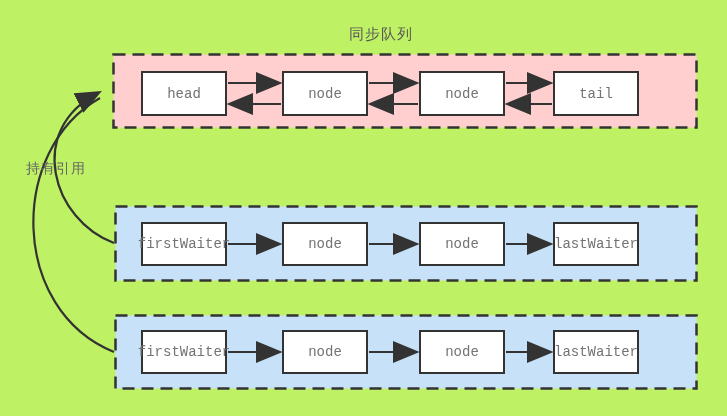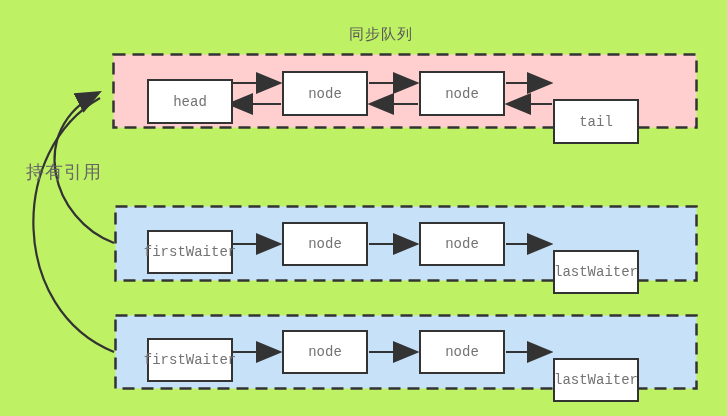--- a/index.html
+++ b/index.html
@@ -17,40 +17,40 @@
     text-align:center;
     font-size:15px;
     color:#595959;
     letter-spacing:1px;
   }
   .title.sync{left:316px;top:25px;}
   .title.wait{left:316px;top:172px;}
   .ref-label{
     position:absolute;
     left:26px;top:160px;
-    font-size:18px;
+    font-size:14px;
     color:#666666;
     letter-spacing:1px;
   }
   .node{
     position:absolute;
     width:86px;
     background:#ffffff;
     border:2px solid #333333;
     box-sizing:border-box;
     display:flex;
     align-items:center;
     justify-content:center;
     font-size:14px;
     color:#737373;
   }
   .row-sync{top:71px;height:45px;}
   .row-wait1{top:222px;height:44px;}
   .row-wait2{top:330px;height:44px;}
-  .c1{left:147px;margin-top:8px;} .c2{left:282px;} .c3{left:419px;} .c4{left:553px;margin-top:28px;}
+  .c1{left:141px;} .c2{left:282px;} .c3{left:419px;} .c4{left:553px;}
 </style>
 </head>
 <body>
 
 <div class="canvas">
 
   <svg class="layer" width="727" height="416" viewBox="0 0 727 416">
     <defs>
       <marker id="arrow" viewBox="0 0 12 10" refX="10" refY="5" markerWidth="12" markerHeight="10" orient="auto-start-reverse">
         <path d="M0,0 L12,5 L0,10 Z" fill="#333333"></path>

